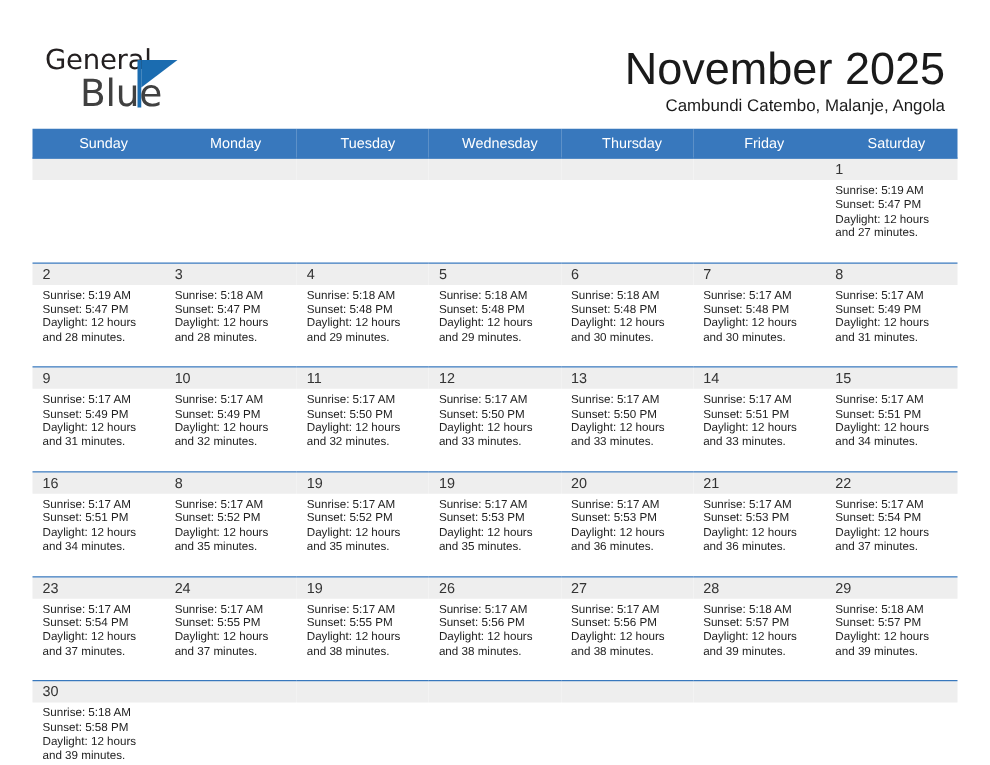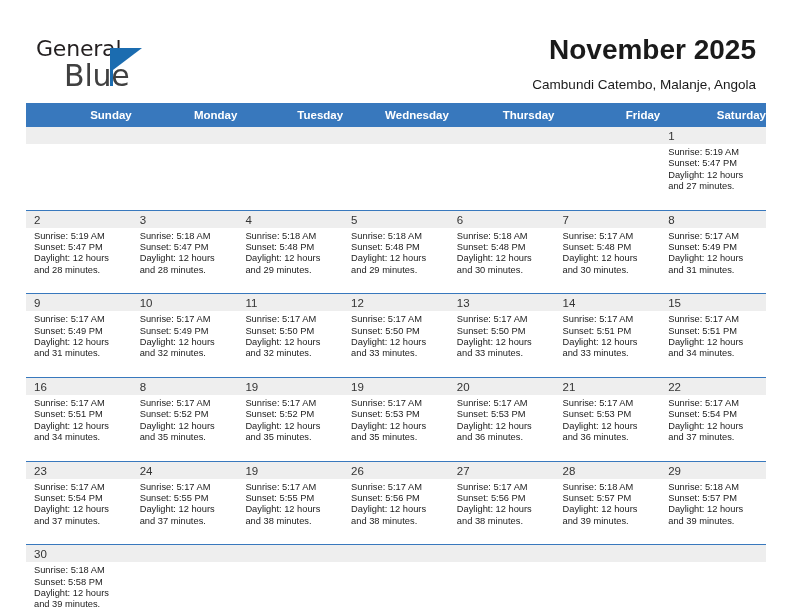--- a/index.html
+++ b/index.html
@@ -66,23 +66,23 @@
     top: 12px;
     width: 3px;
     height: 38px;
     background: #1b6cb0;
   }
 
   .title {
     position: absolute;
     right: 36px;
     top: 34px;
-    font-size: 28px;
+    font-size: 36px;
     color: #1a1a1a;
-    font-weight: bold;
+    font-weight: normal;
     white-space: nowrap;
     font-family: "Liberation Sans", sans-serif;
   }
   .subtitle {
     position: absolute;
     right: 36px;
     top: 77px;
     font-size: 13.5px;
     color: #1a1a1a;
     white-space: nowrap;
@@ -95,23 +95,23 @@
     position: absolute;
     left: 26px;
     top: 103px;
     width: 740px;
     border-collapse: collapse;
     table-layout: fixed;
   }
   .calendar th {
     background: #3878bd;
     color: #ffffff;
-    font-weight: bold;
+    font-weight: normal;
     font-size: 11.5px;
-    text-align: right;
+    text-align: center;
     padding: 5px 0 5px 8px;
     height: 13px;
     border: none;
   }
   .calendar td {
     width: 105.7px;
     height: 66px;
     vertical-align: top;
     padding: 0;
     border: none;

